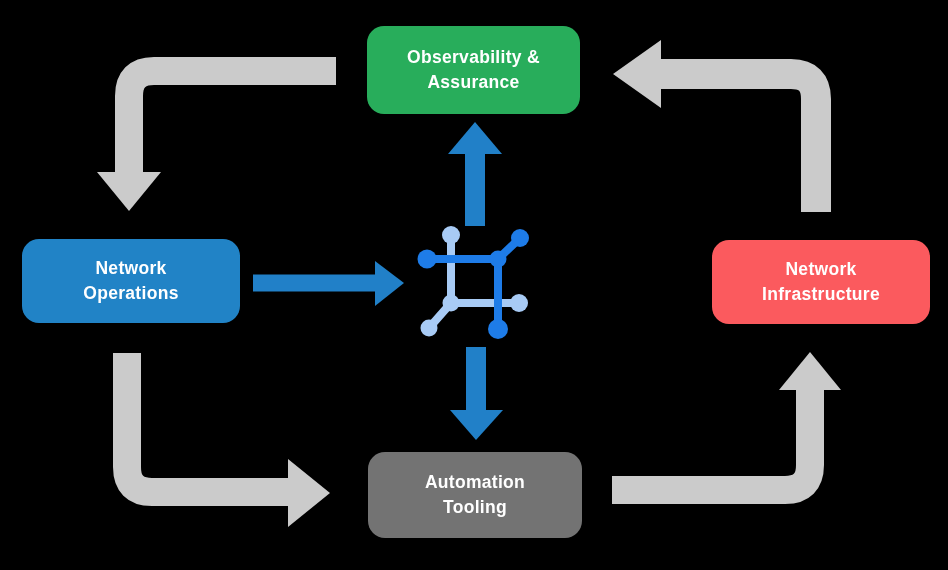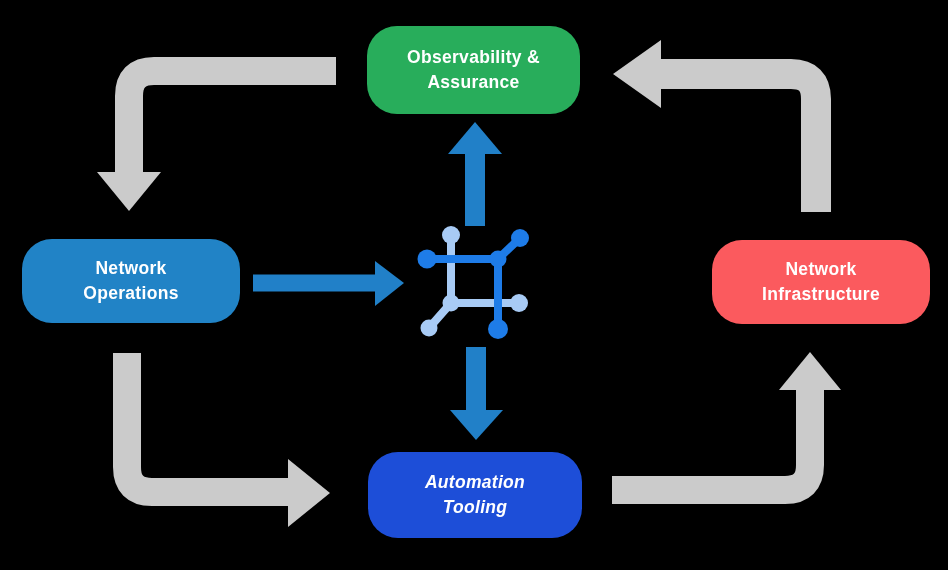--- a/index.html
+++ b/index.html
@@ -11,21 +11,21 @@
     overflow: hidden;
     font-family: "Liberation Sans", sans-serif;
   }
   .arrow-layer {
     position: absolute;
     left: 0; top: 0;
     width: 948px; height: 570px;
   }
   .node {
     position: absolute;
-    border-radius: 30px;
+    border-radius: 17px;
     display: flex;
     align-items: center;
     justify-content: center;
     text-align: center;
   }
   .node-label {
     color: #fff;
     font-size: 17.5px;
     font-weight: 700;
     letter-spacing: 0.3px;
@@ -107,18 +107,18 @@
   <div class="node node-operations" style="background: rgb(33, 131, 198);">
     <span class="node-label">Network
 Operations</span>
   </div>
 
   <div class="node node-infrastructure" style="background: rgb(251, 90, 94);">
     <span class="node-label">Network
 Infrastructure</span>
   </div>
 
-  <div class="node node-automation" style="background: #1d4ed8; font-style: italic;">
+  <div class="node node-automation" style="background: #737373;">
     <span class="node-label">Automation
 Tooling</span>
   </div>
 
 </div>
 
 </body></html>

